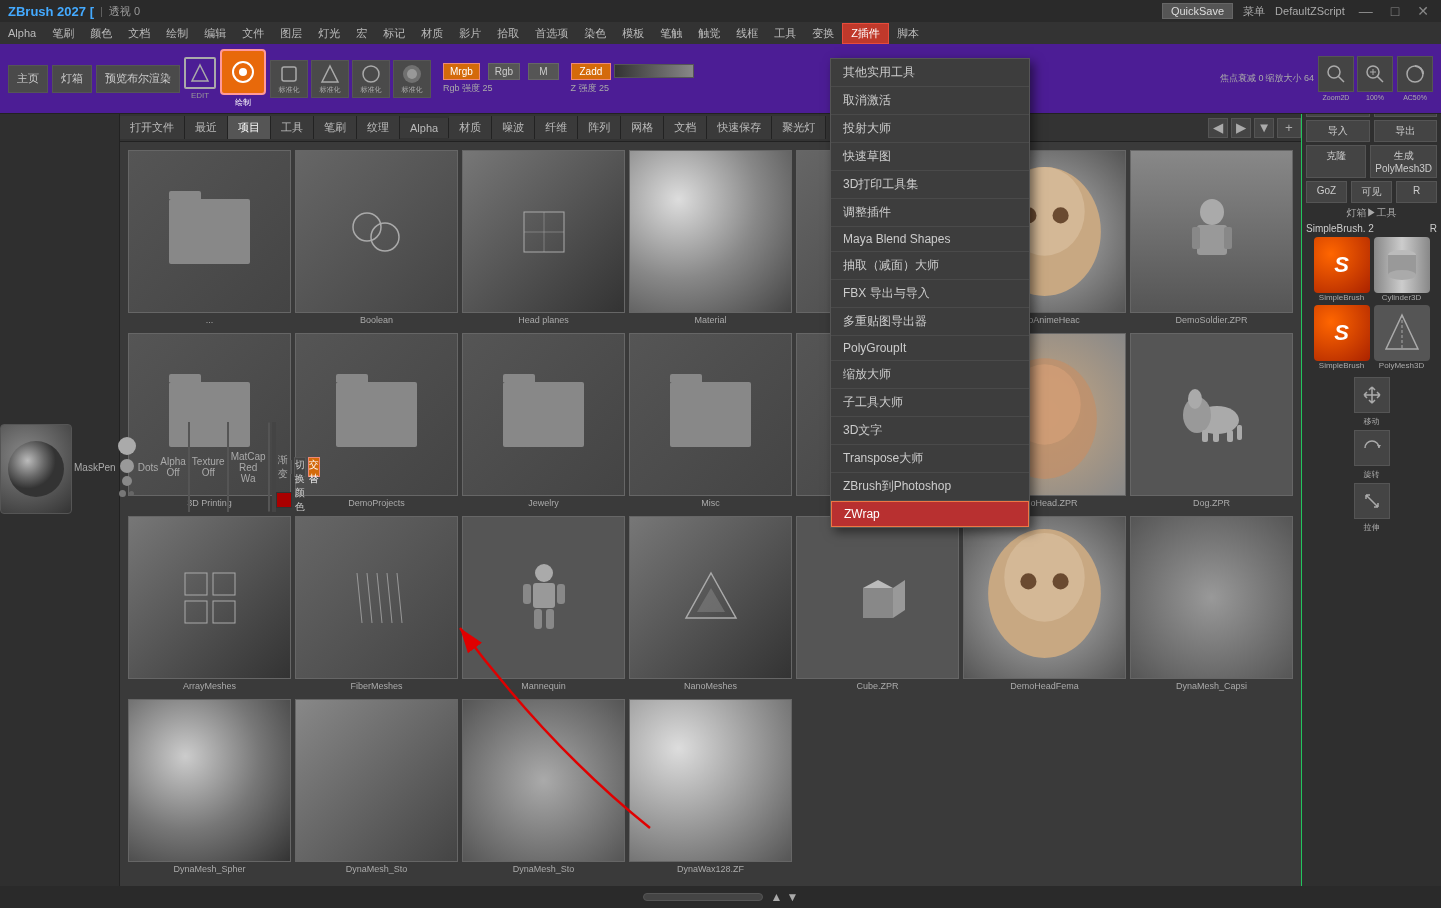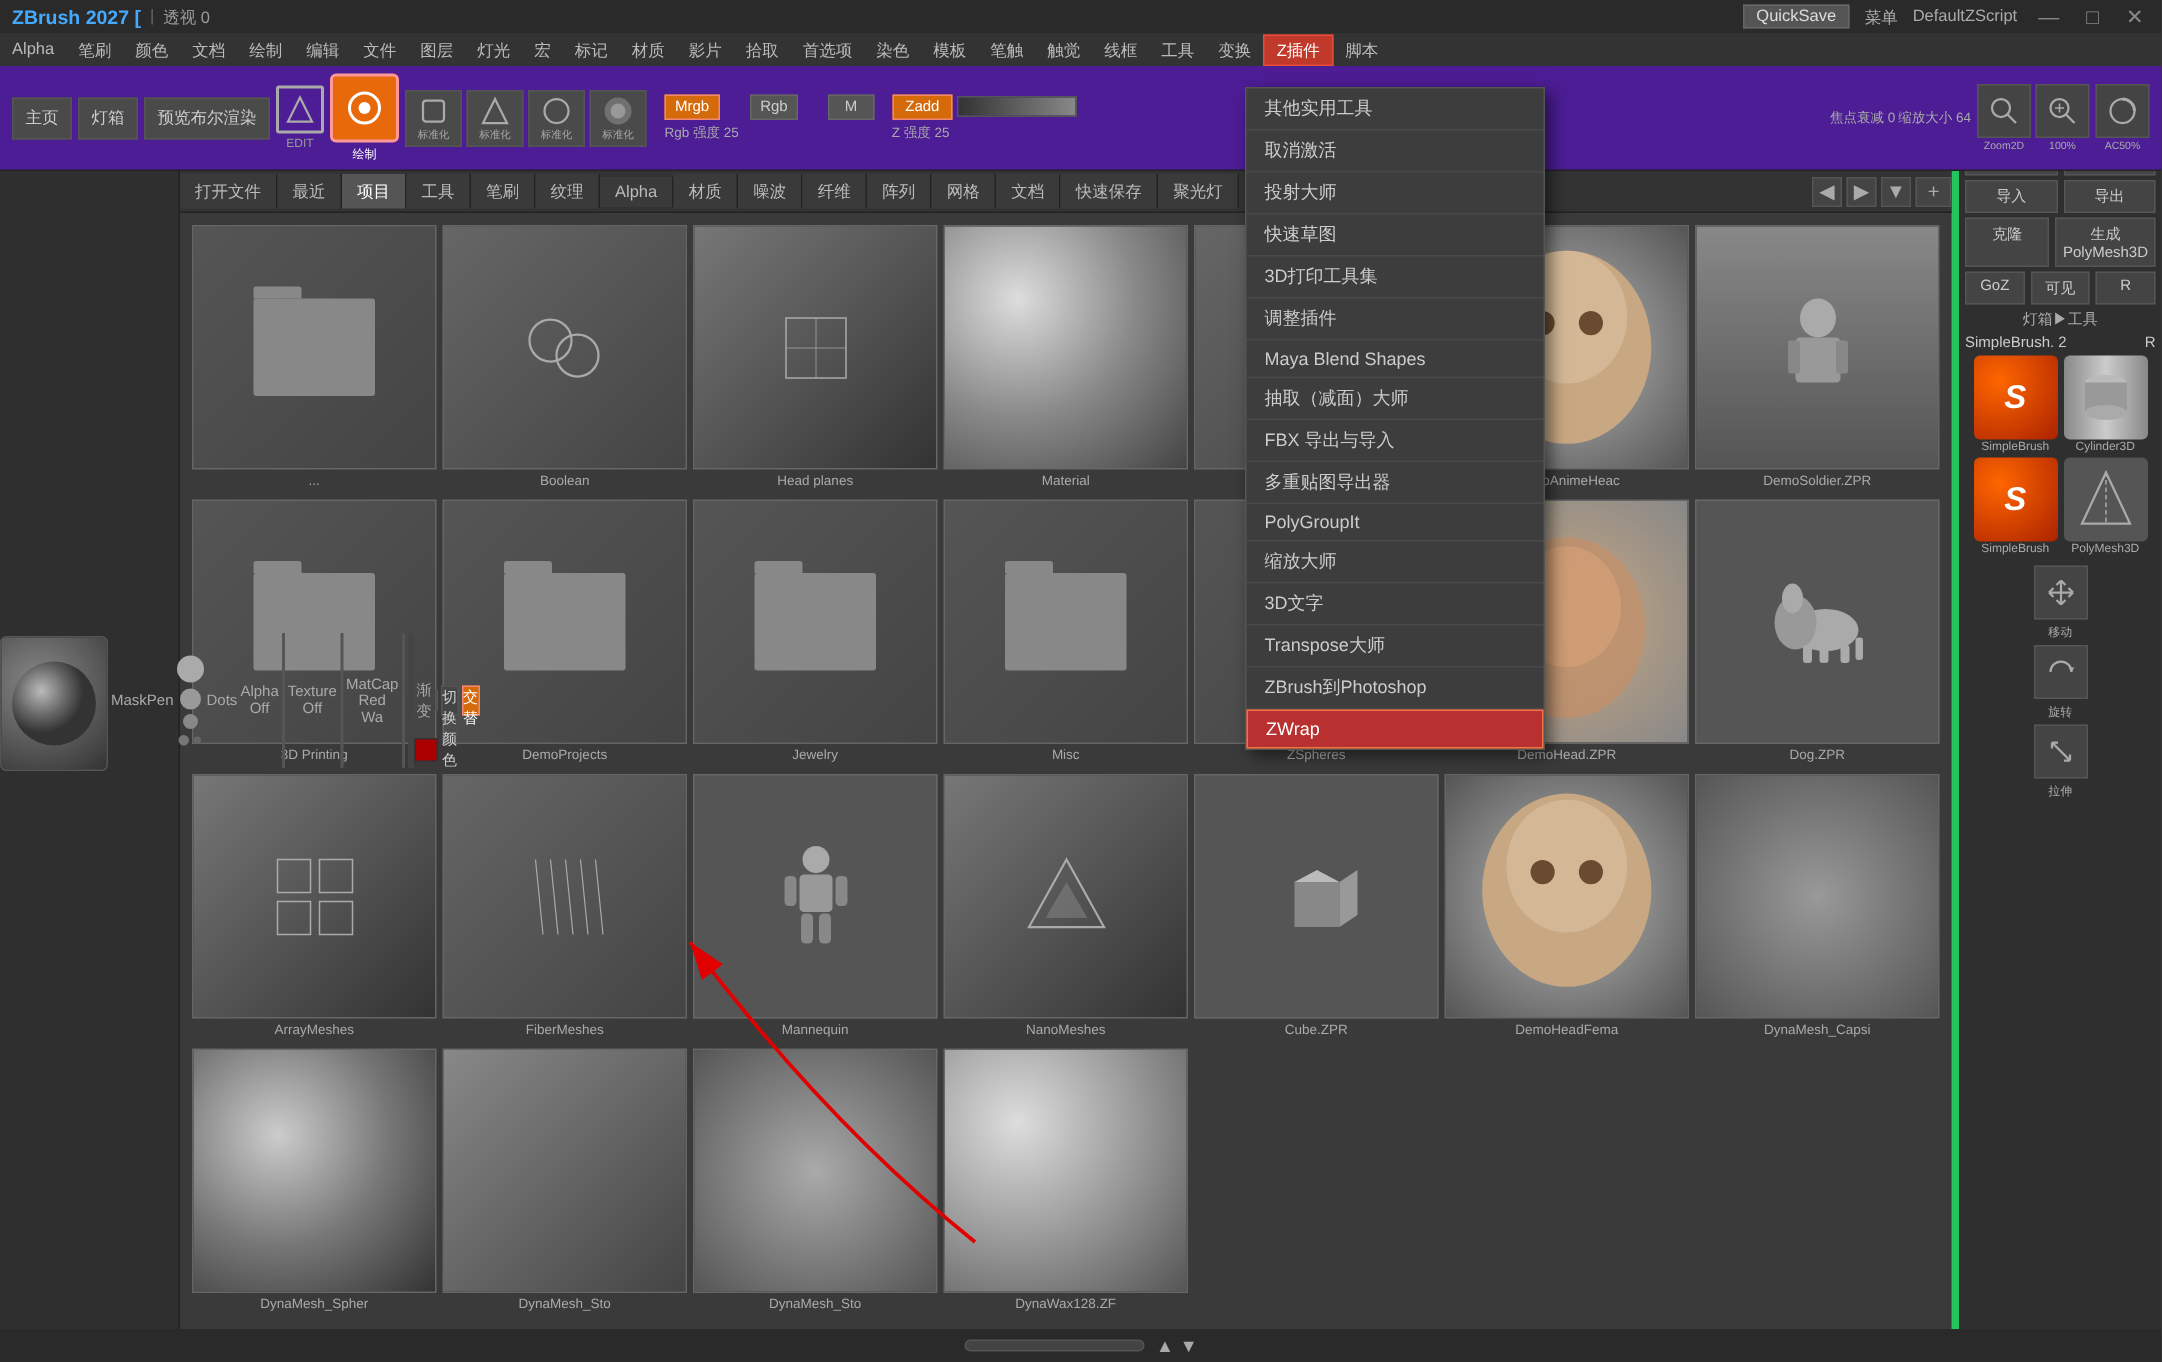--- a/index.html
+++ b/index.html
@@ -277,21 +277,21 @@
     }
 
     
     .right-panel {
       position: absolute;
       top: 44px; right: 0;
       width: 140px;
       bottom: 22px;
       background: #2f2f2f;
       z-index: 50;
-      border-left: 5px solid #22c55e;
+      border-left: 1px solid #22c55e;
       display: flex;
       flex-direction: column;
       align-items: center;
       padding: 4px;
       gap: 3px;
       overflow-y: hidden;
     }
     .rp-title {
       font-size: 11px;
       color: #ccc;
@@ -604,21 +604,21 @@
     <div class="toolbar-icon-btn">
       <svg width="22" height="22" viewBox="0 0 22 22">
         <circle cx="11" cy="11" r="9" fill="#aaa" opacity="0.4"></circle>
         <circle cx="11" cy="11" r="5" fill="#aaa" opacity="0.7"></circle>
       </svg>
       <span style="font-size:7px;">标准化</span>
     </div>
   </div>
 
   <div style="display:flex;flex-direction:column;gap:2px;margin-left:8px;">
-    <div style="display:flex;gap:20px;align-items:center;">
+    <div style="display:flex;gap:8px;align-items:center;">
       <button class="mrgb-btn">Mrgb</button>
       <button class="rgb-btn">Rgb</button>
       <button class="m-btn">M</button>
     </div>
     <div style="display:flex;gap:3px;align-items:center;">
       <span style="font-size:9px;color:#aaa;">Rgb 强度 25</span>
     </div>
   </div>
 
   <div style="display:flex;flex-direction:column;gap:2px;margin-left:8px;">
@@ -1058,20 +1058,21 @@
   <div class="dropdown-item">投射大师</div>
   <div class="dropdown-item">快速草图</div>
   <div class="dropdown-item">3D打印工具集</div>
   <div class="dropdown-item">调整插件</div>
   <div class="dropdown-item">Maya Blend Shapes</div>
   <div class="dropdown-item">抽取（减面）大师</div>
   <div class="dropdown-item">FBX 导出与导入</div>
   <div class="dropdown-item">多重贴图导出器</div>
   <div class="dropdown-item">PolyGroupIt</div>
   <div class="dropdown-item">缩放大师</div>
+  <div class="dropdown-item">子工具大师</div>
   <div class="dropdown-item">3D文字</div>
   <div class="dropdown-item">Transpose大师</div>
   <div class="dropdown-item">ZBrush到Photoshop</div>
   <div class="dropdown-item highlighted">ZWrap</div>
 </div>
 
 <svg class="arrow-annotation" viewBox="0 0 400 300" xmlns="http://www.w3.org/2000/svg">
   <defs>
     <marker id="arrowhead" markerWidth="10" markerHeight="7" refX="10" refY="3.5" orient="auto">
       <polygon points="0 0, 10 3.5, 0 7" fill="#e00000"></polygon>

